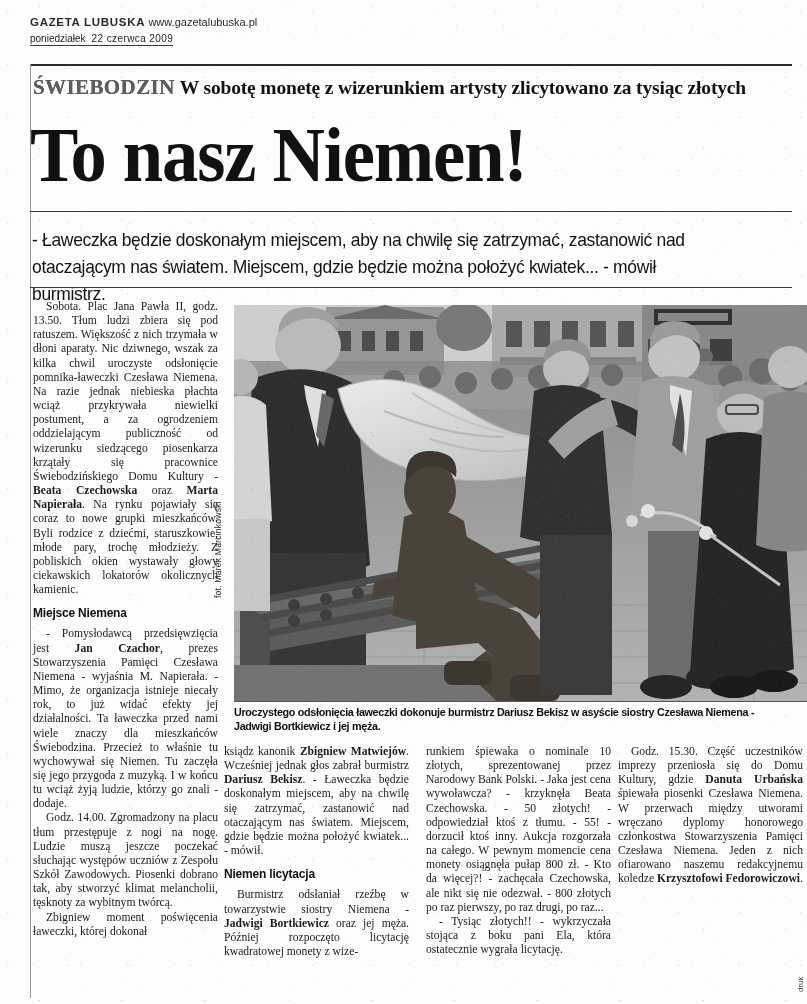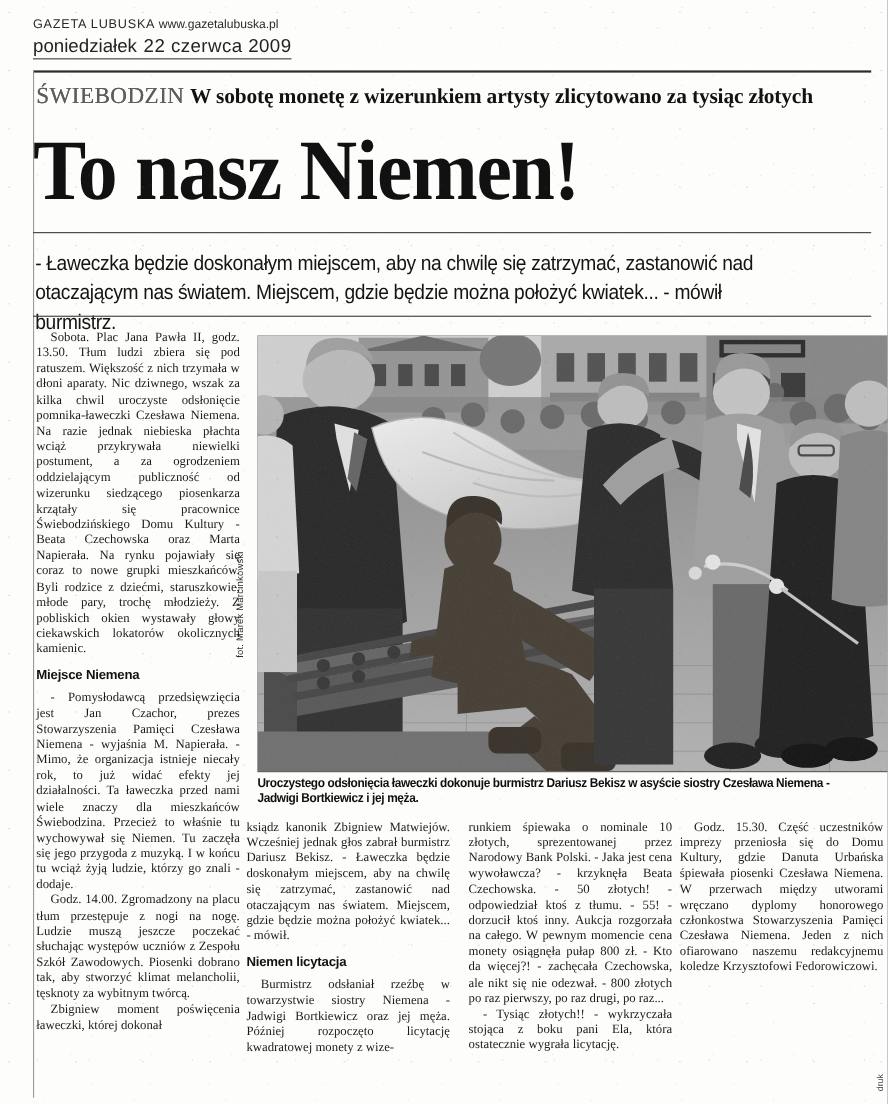--- a/index.html
+++ b/index.html
@@ -43,28 +43,28 @@
     width: 760px;
   }
   .mast-line1 {
     font-family: "Liberation Sans", "DejaVu Sans", sans-serif;
     font-size: 11px;
     letter-spacing: .1px;
     white-space: nowrap;
     color: #2a2a2a;
   }
   .mast-brand {
-    font-weight: normal;
+    font-weight: bold;
     letter-spacing: .7px;
     font-size: 11.5px;
   }
   .mast-url { font-weight: normal; letter-spacing: 0; }
   .mast-line2 {
     font-family: "Liberation Sans", "DejaVu Sans", sans-serif;
-    font-size: 17px;
+    font-size: 10px;
     margin-top: 4px;
     color: #232323;
     display: inline-block;
     border-bottom: 1px solid #3a3a3a;
     padding-bottom: 1px;
   }
   .mast-date { margin-left: 6px; letter-spacing: .4px; }
 
   .rule-top {
     position: absolute;
@@ -102,21 +102,21 @@
   
   .kicker {
     position: absolute;
     left: 33px;
     top: 75px;
     width: 760px;
     white-space: nowrap;
     font-family: "Liberation Serif", "DejaVu Serif", serif;
   }
   .kicker-city {
-    font-weight: normal;
+    font-weight: bold;
     font-size: 21px;
     letter-spacing: .4px;
     color: #5d5d5d;
     text-shadow: 0 0 .6px #5d5d5d;
   }
   .kicker-text {
     font-weight: bold;
     font-size: 19.5px;
     letter-spacing: -.15px;
     color: #121212;
@@ -160,21 +160,21 @@
     font-family: "Liberation Serif", "DejaVu Serif", serif;
     font-size: 11.6px;
     line-height: 14.15px;
     text-align: justify;
     text-justify: inter-word;
     color: #1b1b1b;
     hyphens: manual;
   }
   .col p { margin: 0; text-indent: 13px; }
   .col p.noind { text-indent: 0; }
-  .col b { font-weight: normal; margin-top: 28px; }
+  .col b { font-weight: bold; margin-top: 28px; }
   .subhead {
     font-family: "Liberation Sans", "DejaVu Sans", sans-serif;
     font-weight: bold;
     font-size: 12px;
     letter-spacing: -.2px;
     margin: 9px 0 7px 0;
     text-indent: 0 !important;
     text-align: left;
     color: #111;
   }

